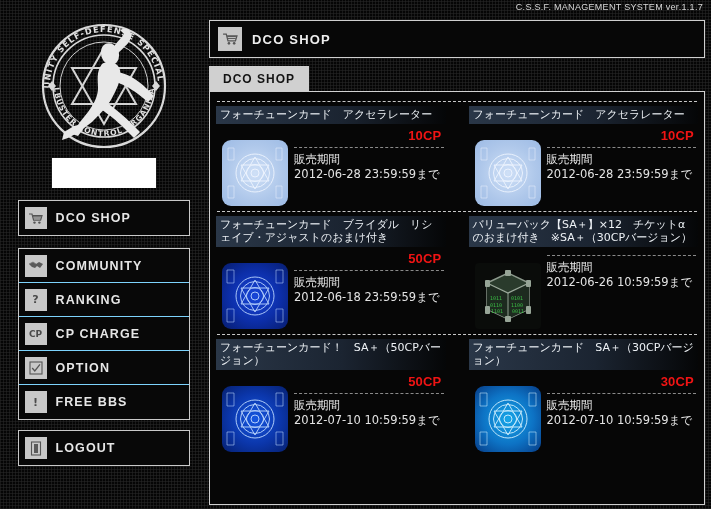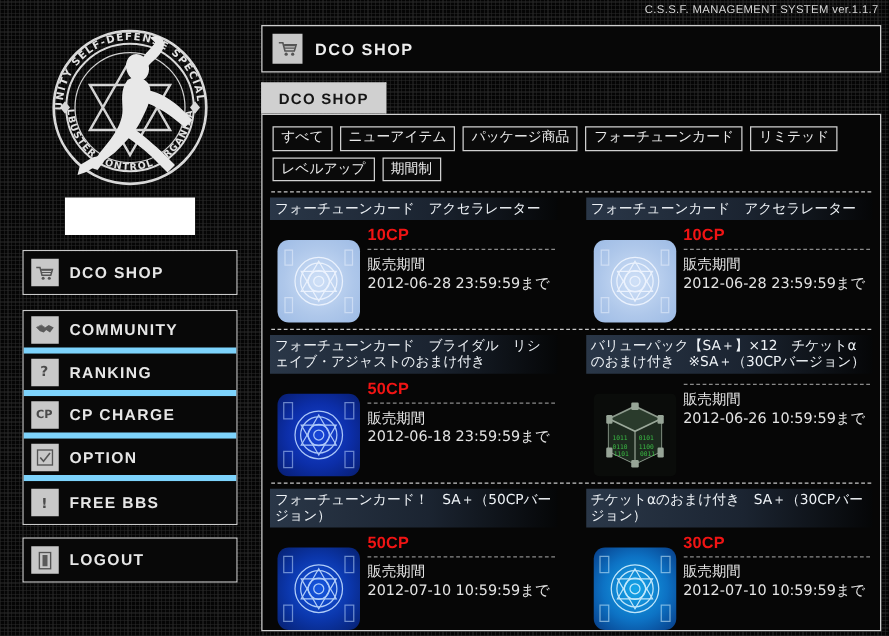--- a/index.html
+++ b/index.html
@@ -64,21 +64,21 @@
     border: 1px solid #c9c9c9;
     background: #060606;
   }
   .nav-group.single { margin-top: 10px; }
 
   .nav-item {
     display: flex;
     align-items: center;
     height: 34px;
     padding: 0 6px;
-    border-bottom: 5px solid #7dd3fc;
+    border-bottom: 1px solid #7dd3fc;
     background: #080808;
   }
   .nav-item:last-child { border-bottom: none; }
 
   .nav-icon {
     width: 22px; height: 22px;
     background: #c8c8c8;
     margin-right: 9px;
     flex: 0 0 22px;
     display: flex; align-items: center; justify-content: center;
@@ -221,20 +221,21 @@
   .product-info {
     flex: 1;
     position: relative;
     min-width: 0;
   }
 
   .price {
     color: #f01414;
     font-size: 13px;
     font-weight: bold;
+    text-align: right;
     padding-right: 4px;
     font-family: "Liberation Sans", sans-serif;
     letter-spacing: .2px;
   }
 
   .info-dash {
     border-top: 1px dashed #8a8a8a;
     margin: 4px 2px 4px 0;
   }
 
@@ -386,29 +387,20 @@
       </span>
       <span class="page-title-text">DCO SHOP</span>
     </div>
 
     <div class="tab-row">
       <div class="tab">DCO SHOP</div>
     </div>
 
     <div class="content-panel">
 
-      <div class="filters">
-        <span class="filter-btn">すべて</span>
-        <span class="filter-btn">ニューアイテム</span>
-        <span class="filter-btn">パッケージ商品</span>
-        <span class="filter-btn">フォーチューンカード</span>
-        <span class="filter-btn">リミテッド</span>
-        <span class="filter-btn">レベルアップ</span>
-        <span class="filter-btn">期間制</span>
-      </div>
 
       <div class="dashed-sep"></div>
 
       <div class="product-grid">
 
         <div class="product">
           <div class="product-title">フォーチューンカード　アクセラレーター</div>
           <div class="product-body">
             <div class="product-thumb thumb-card">
               <svg width="66" height="66" viewBox="0 0 66 66">
@@ -546,21 +538,21 @@
             <div class="product-info">
               <div class="price">50CP</div>
               <div class="info-dash"></div>
               <div class="period-label">販売期間</div>
               <div class="period-value">2012-07-10 10:59:59まで</div>
             </div>
           </div>
         </div>
 
         <div class="product">
-          <div class="product-title">チケットαのおまけ付き　SA＋（30CPバージョン）</div>
+          <div class="product-title">フォーチューンカード　SA＋（30CPバージョン）</div>
           <div class="product-body">
             <div class="product-thumb thumb-card-d">
               <svg width="66" height="66" viewBox="0 0 66 66">
                 <g fill="none" stroke="#d4f1ff" stroke-width="1" opacity=".9">
                   <circle cx="33" cy="33" r="19"></circle>
                     <circle cx="33" cy="33" r="14.5"></circle>
                   <circle cx="33" cy="33" r="8.5"></circle>
                     <circle cx="33" cy="33" r="4"></circle>
                   <polygon points="33,17 47,41 19,41"></polygon>
                     <polygon points="33,49 19,25 47,25"></polygon>

